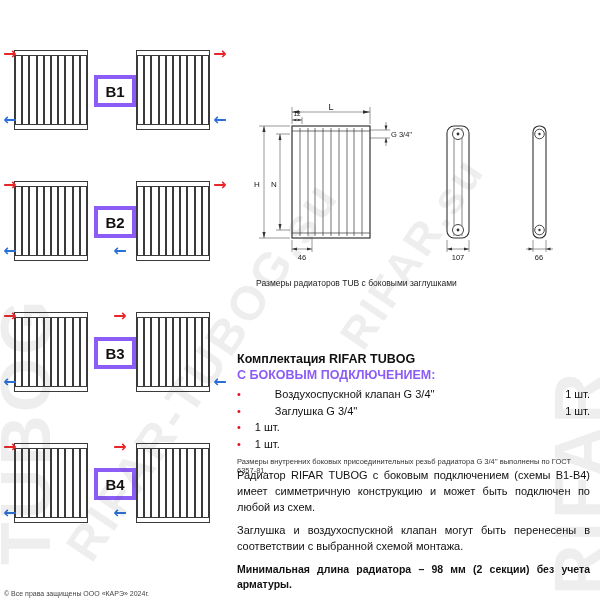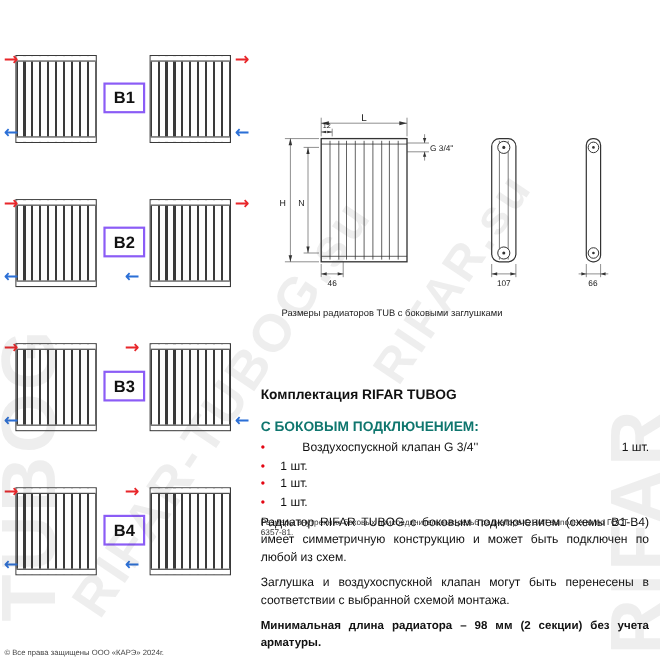--- a/index.html
+++ b/index.html
@@ -18,35 +18,35 @@
   .page-title{position:absolute;top:8px;right:10px;width:330px;text-align:right;
       font-size:19px;font-weight:bold;line-height:1.25;color:#0a0a0a;z-index:2;}
 
   
   .scheme-row{position:absolute;left:6px;width:232px;height:94px;z-index:2;}
   .rad{position:absolute;top:8px;width:72px;height:78px;border:1px solid #3a3a3a;background:
        repeating-linear-gradient(90deg,#3a3a3a 0 1px,#fff 1px 6.2px,#3a3a3a 6.2px 7.2px);}
   .rad::before,.rad::after{content:"";position:absolute;left:0;right:0;height:4px;background:#fff;}
   .rad::before{top:0;border-bottom:1px solid #3a3a3a;}
   .rad::after{bottom:0;border-top:1px solid #3a3a3a;}
-  .scheme-label{position:absolute;left:88px;top:33px;width:34px;height:24px;border:2px solid #8b5cf6;
+  .scheme-label{position:absolute;left:88px;top:33px;width:34px;height:24px;border:4px solid #8b5cf6;
       display:flex;align-items:center;justify-content:center;font-weight:bold;font-size:15px;background:#fff;}
   .ar{position:absolute;width:16px;text-align:center;font-size:16px;font-weight:bold;line-height:16px;
       font-family:"DejaVu Sans",sans-serif;}
   .ar.red{color:#e8262a;} .ar.blue{color:#2b6fd6;}
 
   
   .drawing{position:absolute;left:250px;top:100px;width:336px;z-index:2;margin:0;}
   .drawing svg text{font-family:"Liberation Sans",sans-serif;fill:#1a1a1a;}
   .drawing-caption{font-size:8.5px;color:#222;margin:2px 0 0 6px;}
 
   
   .equipment{position:absolute;left:237px;top:352px;width:353px;z-index:2;}
   .eq-title{font-size:12.5px;font-weight:bold;}
-  .eq-subtitle{font-size:12.5px;font-weight:bold;color:#0f766e;margin-top:15px;}
+  .eq-subtitle{font-size:12.5px;font-weight:bold;color:#8b5cf6;margin-top:2px;}
   .eq-items{margin-top:6px;}
   .eq-item{display:flex;align-items:baseline;font-size:11px;margin:4.5px 0;}
   .bullet{color:#e30613;margin-right:6px;}
   .eq-label{flex:1;margin-left:28px;}
   .eq-qty{margin-left:8px;white-space:nowrap;}
   .eq-note{font-size:7.5px;color:#333;margin-top:7px;}
 
   
   .description{position:absolute;left:237px;top:468px;width:353px;font-size:11px;
       line-height:1.45;text-align:justify;z-index:2;}
@@ -216,20 +216,21 @@
     <div class="eq-title">Комплектация RIFAR TUBOG</div>
     <div class="eq-subtitle">С БОКОВЫМ ПОДКЛЮЧЕНИЕМ:</div>
     <div class="eq-items">
       <div class="eq-item">
         <span class="bullet">•</span>
         <span class="eq-label">Воздухоспускной клапан G 3/4''</span>
         <span class="eq-qty">1 шт.</span>
       </div>
       <div class="eq-item">
         <span class="bullet">•</span>
+        <span class="eq-label">Заглушка G 3/4''</span>
         <span class="eq-qty">1 шт.</span>
       </div>
       <div class="eq-item">
         <span class="bullet">•</span>
         <span class="eq-qty">1 шт.</span>
       </div>
       <div class="eq-item">
         <span class="bullet">•</span>
         <span class="eq-qty">1 шт.</span>
       </div>

